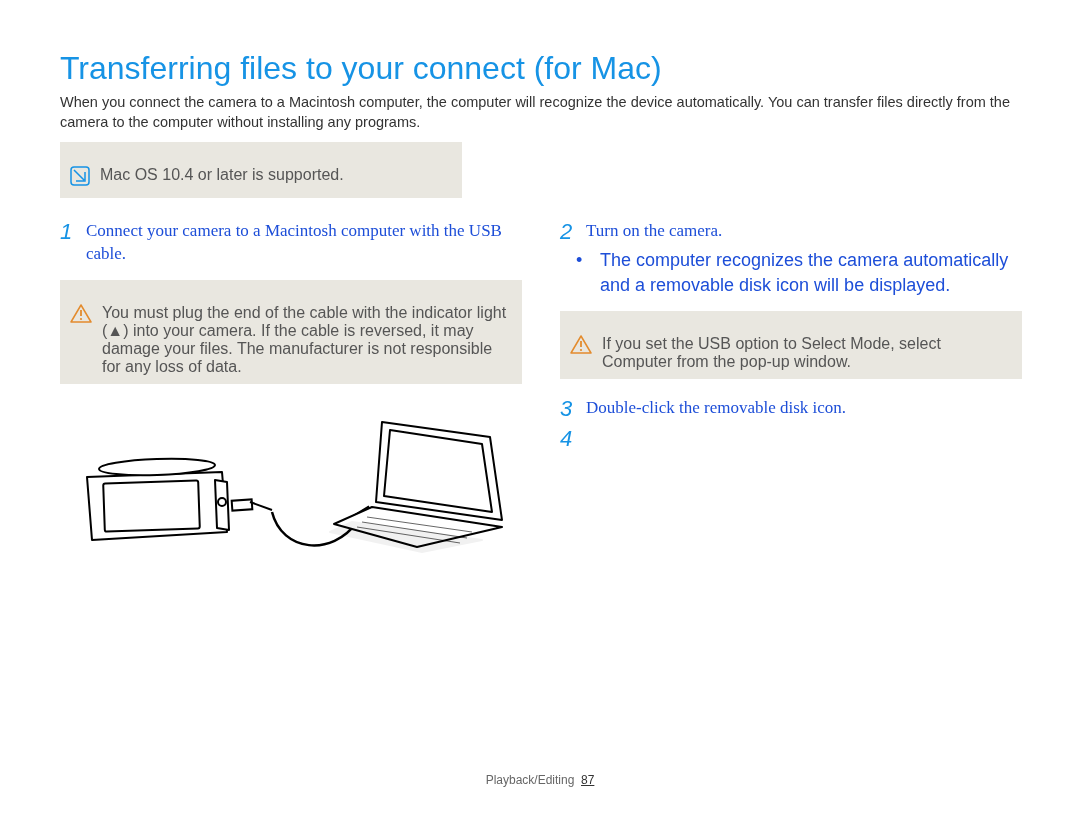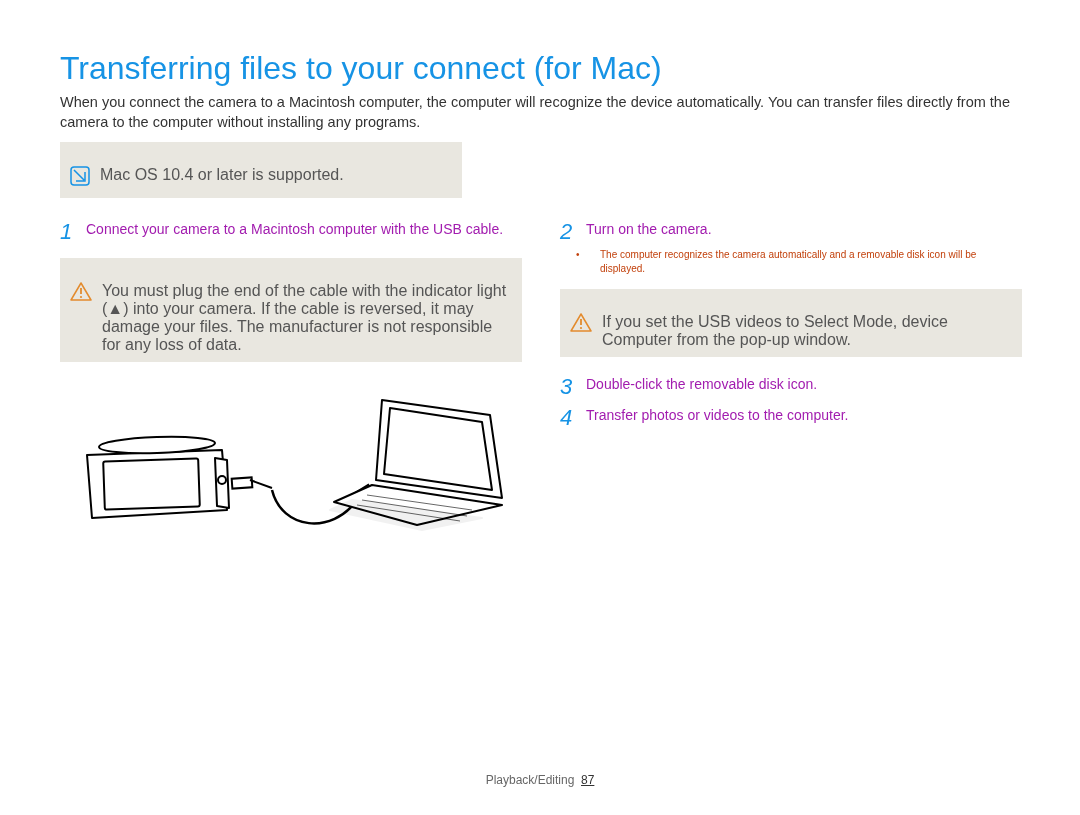--- a/index.html
+++ b/index.html
@@ -68,28 +68,29 @@
   }
   .step-num {
     color: #1693e5;
     font-size: 22px;
     font-weight: 400;
     font-style: italic;
     line-height: 1.1;
     min-width: 16px;
   }
   .step-text {
-    font-size: 14px;
-    color: #a21caf;
+    font-size: 17px;
+    color: #1d4ed8;
     line-height: 1.35;
+    font-family: Liberation Serif, serif;
   }
   .step-sub {
-    font-size: 10px;
+    font-size: 18px;
     margin: 4px 0 11px 28px;
-    color: #c2410c;
+    color: #1d4ed8;
     line-height: 1.35;
     text-indent: -12px;
     padding-left: 12px;
   }
   .bullet {
     display:inline-block;
     width:12px;
   }
   .illustration {
     margin: 8px 0 0 12px;
@@ -197,32 +198,31 @@
 
       <div class="note-box col">
         <span class="warn-icon">
           <svg width="22" height="20" viewBox="0 0 22 20">
             <path d="M11 1 L21 18 L1 18 Z" fill="none" stroke="#e38b2d" stroke-width="1.5" stroke-linejoin="round"></path>
             <line x1="11" y1="6" x2="11" y2="12" stroke="#e38b2d" stroke-width="1.8"></line>
             <circle cx="11" cy="15" r="1.1" fill="#e38b2d"></circle>
           </svg>
         </span>
         <span class="warn-text">
-          <span>If you set the USB videos to </span><b>Select Mode</b><span>, device </span><b>Computer</b><span> from the pop-up window.</span>
+          <span>If you set the USB option to </span><b>Select Mode</b><span>, select </span><b>Computer</b><span> from the pop-up window.</span>
         </span>
       </div>
 
       <div class="step" style="margin-top:6px;">
         <div class="step-num">3</div>
         <div class="step-text">Double-click the removable disk icon.</div>
       </div>
 
       <div class="step" style="margin-top:6px;">
         <div class="step-num">4</div>
-        <div class="step-text">Transfer photos or videos to the computer.</div>
       </div>
     </div>
 
   </div>
 
   <div class="footer">
     <span>Playback/Editing</span>&nbsp;&nbsp;<span class="footer-num">87</span>
   </div>
 
 </div>

